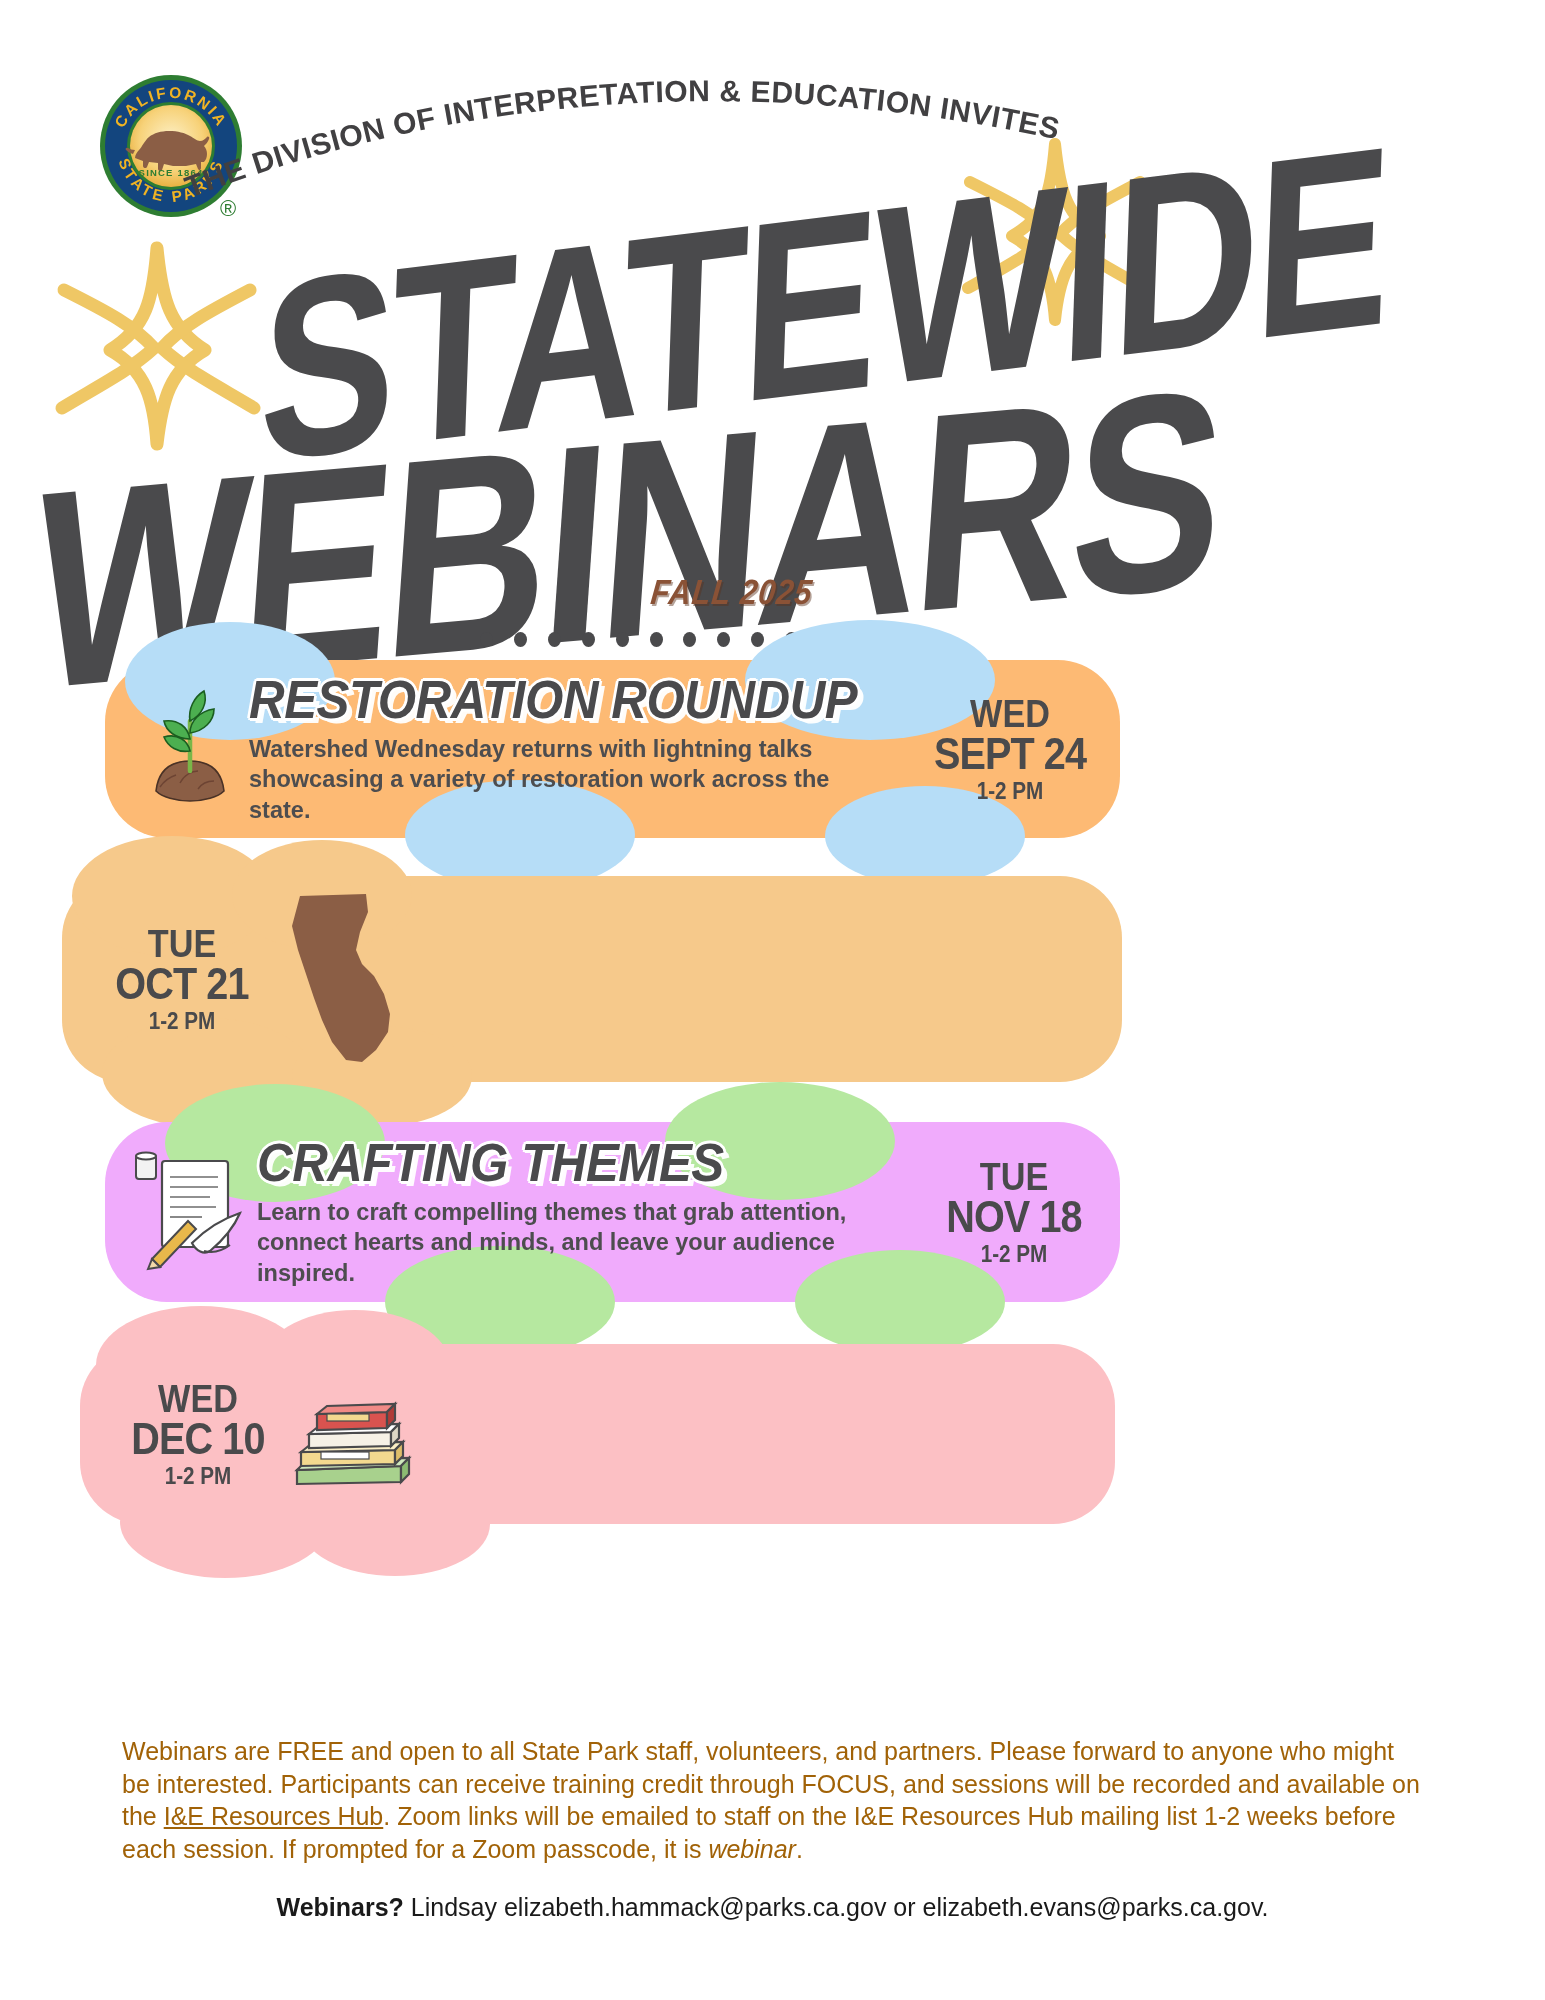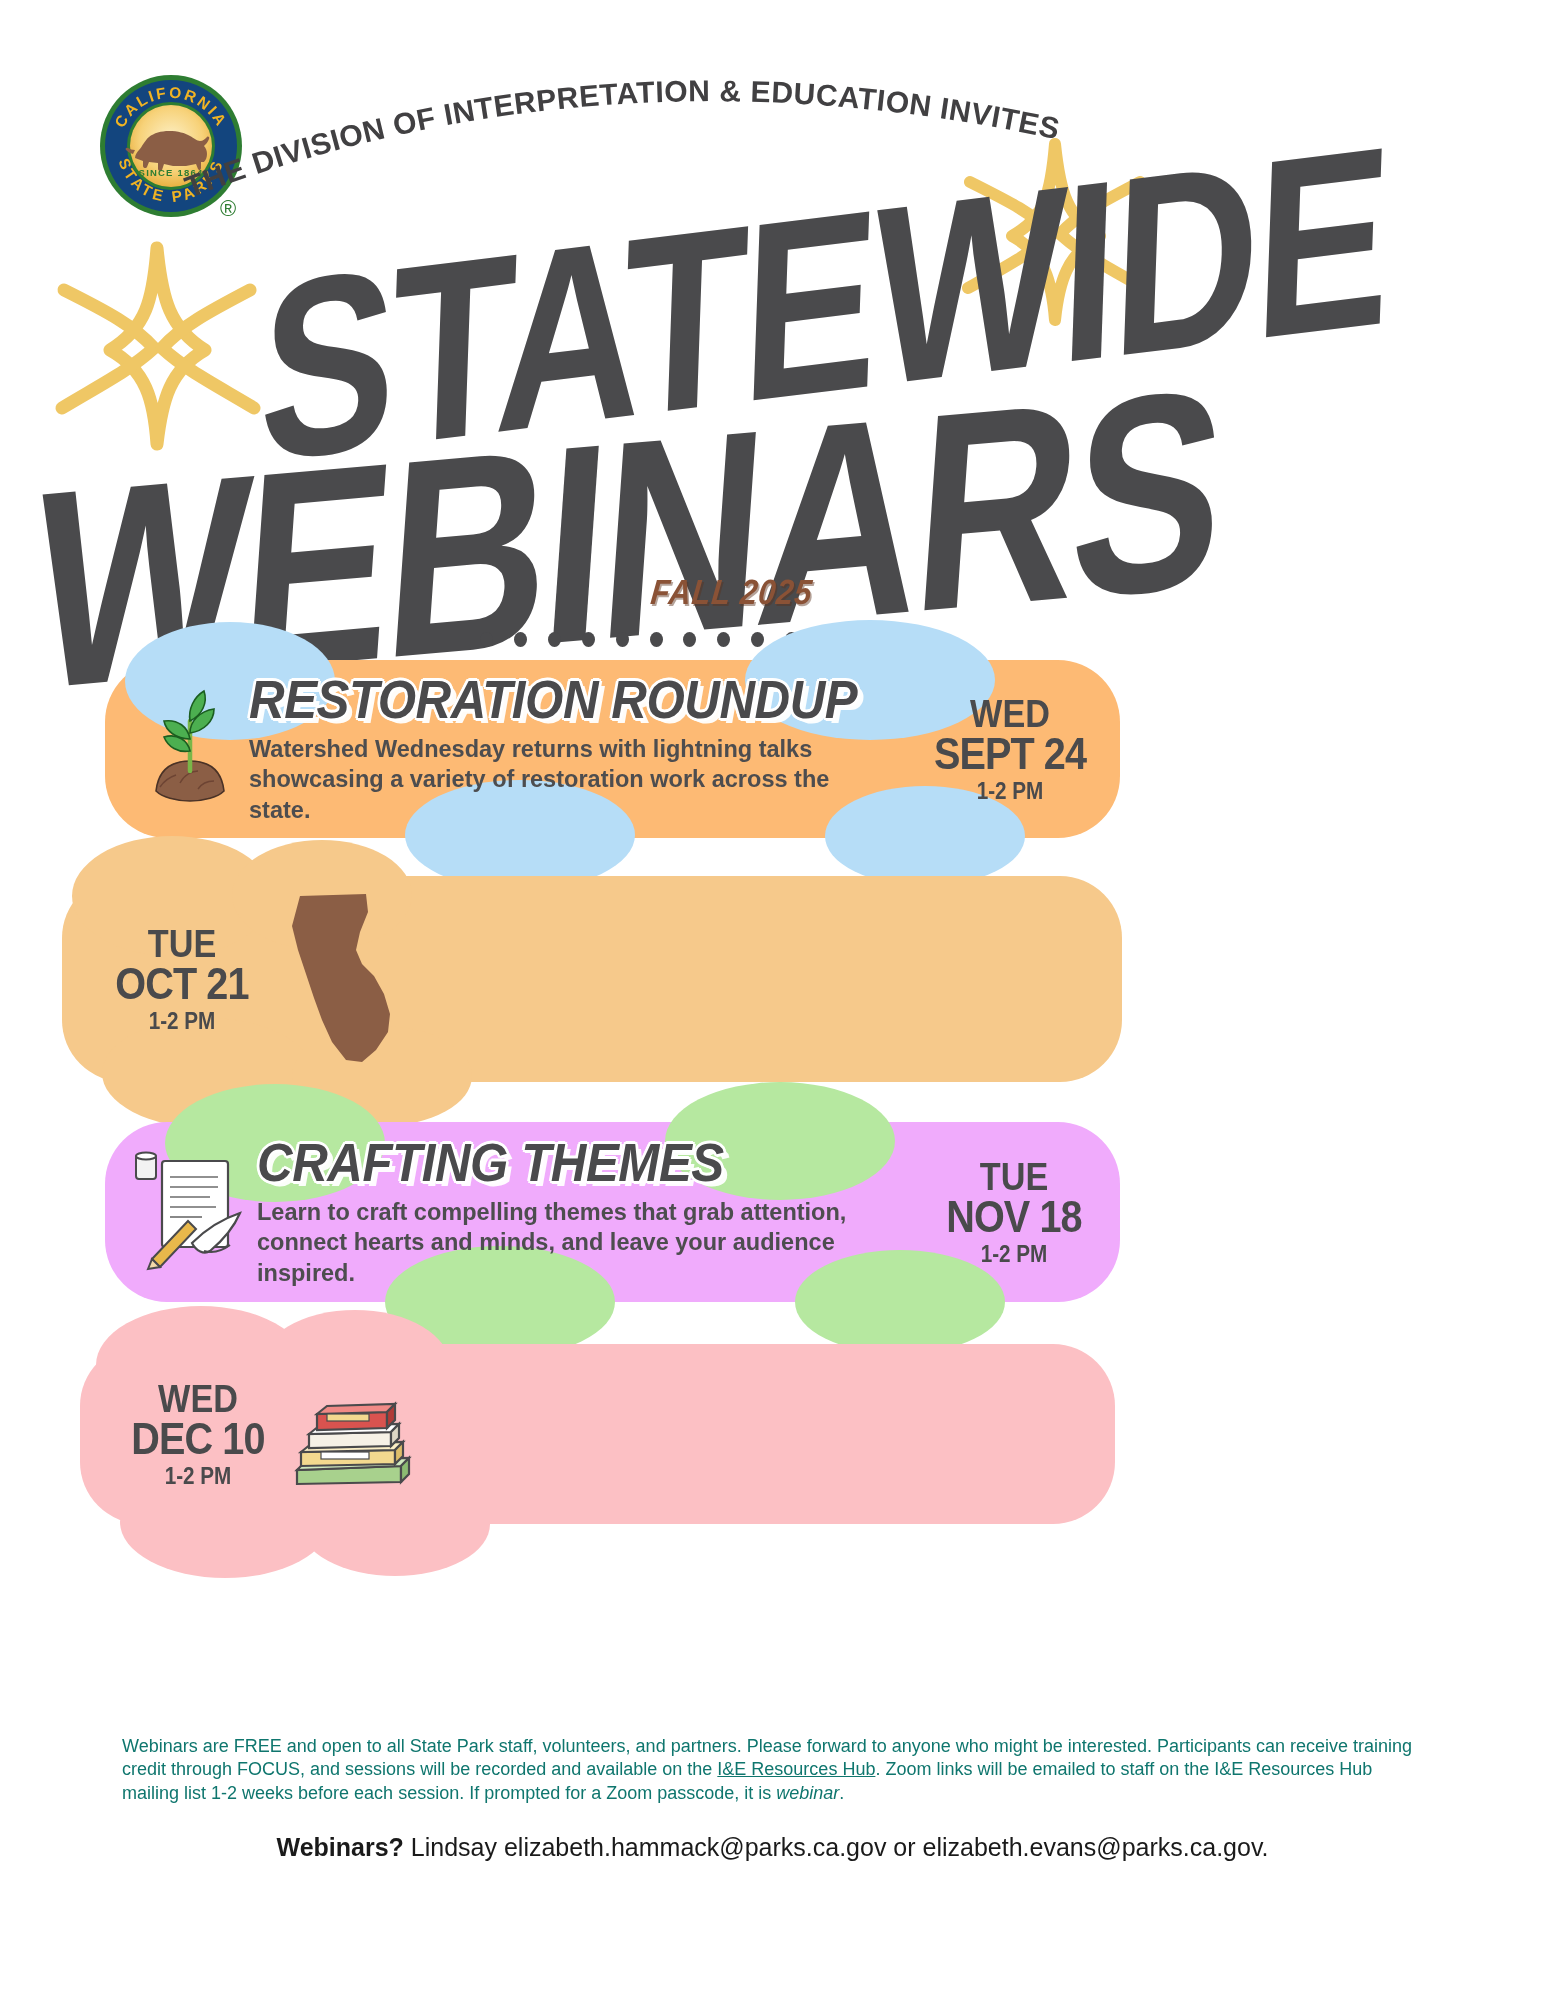--- a/index.html
+++ b/index.html
@@ -239,23 +239,23 @@
   
   #footer {
     position: absolute;
     top: 1735px;
     left: 0;
     width: 1545px;
     padding: 0 122px;
   }
   #footer-para {
     font-family: "Liberation Sans", sans-serif;
-    font-size: 18px;
+    font-size: 25px;
     line-height: 1.3;
-    color: #0f766e;
+    color: #a16207;
     font-weight: 400;
   }
   #footer-para .hub-link { text-decoration: underline; }
   #footer-para .ital { font-style: italic; }
 
   #footer-q {
     margin-top: 28px;
     font-family: "Liberation Sans", sans-serif;
     font-size: 25px;
     color: #1a1a1a;

